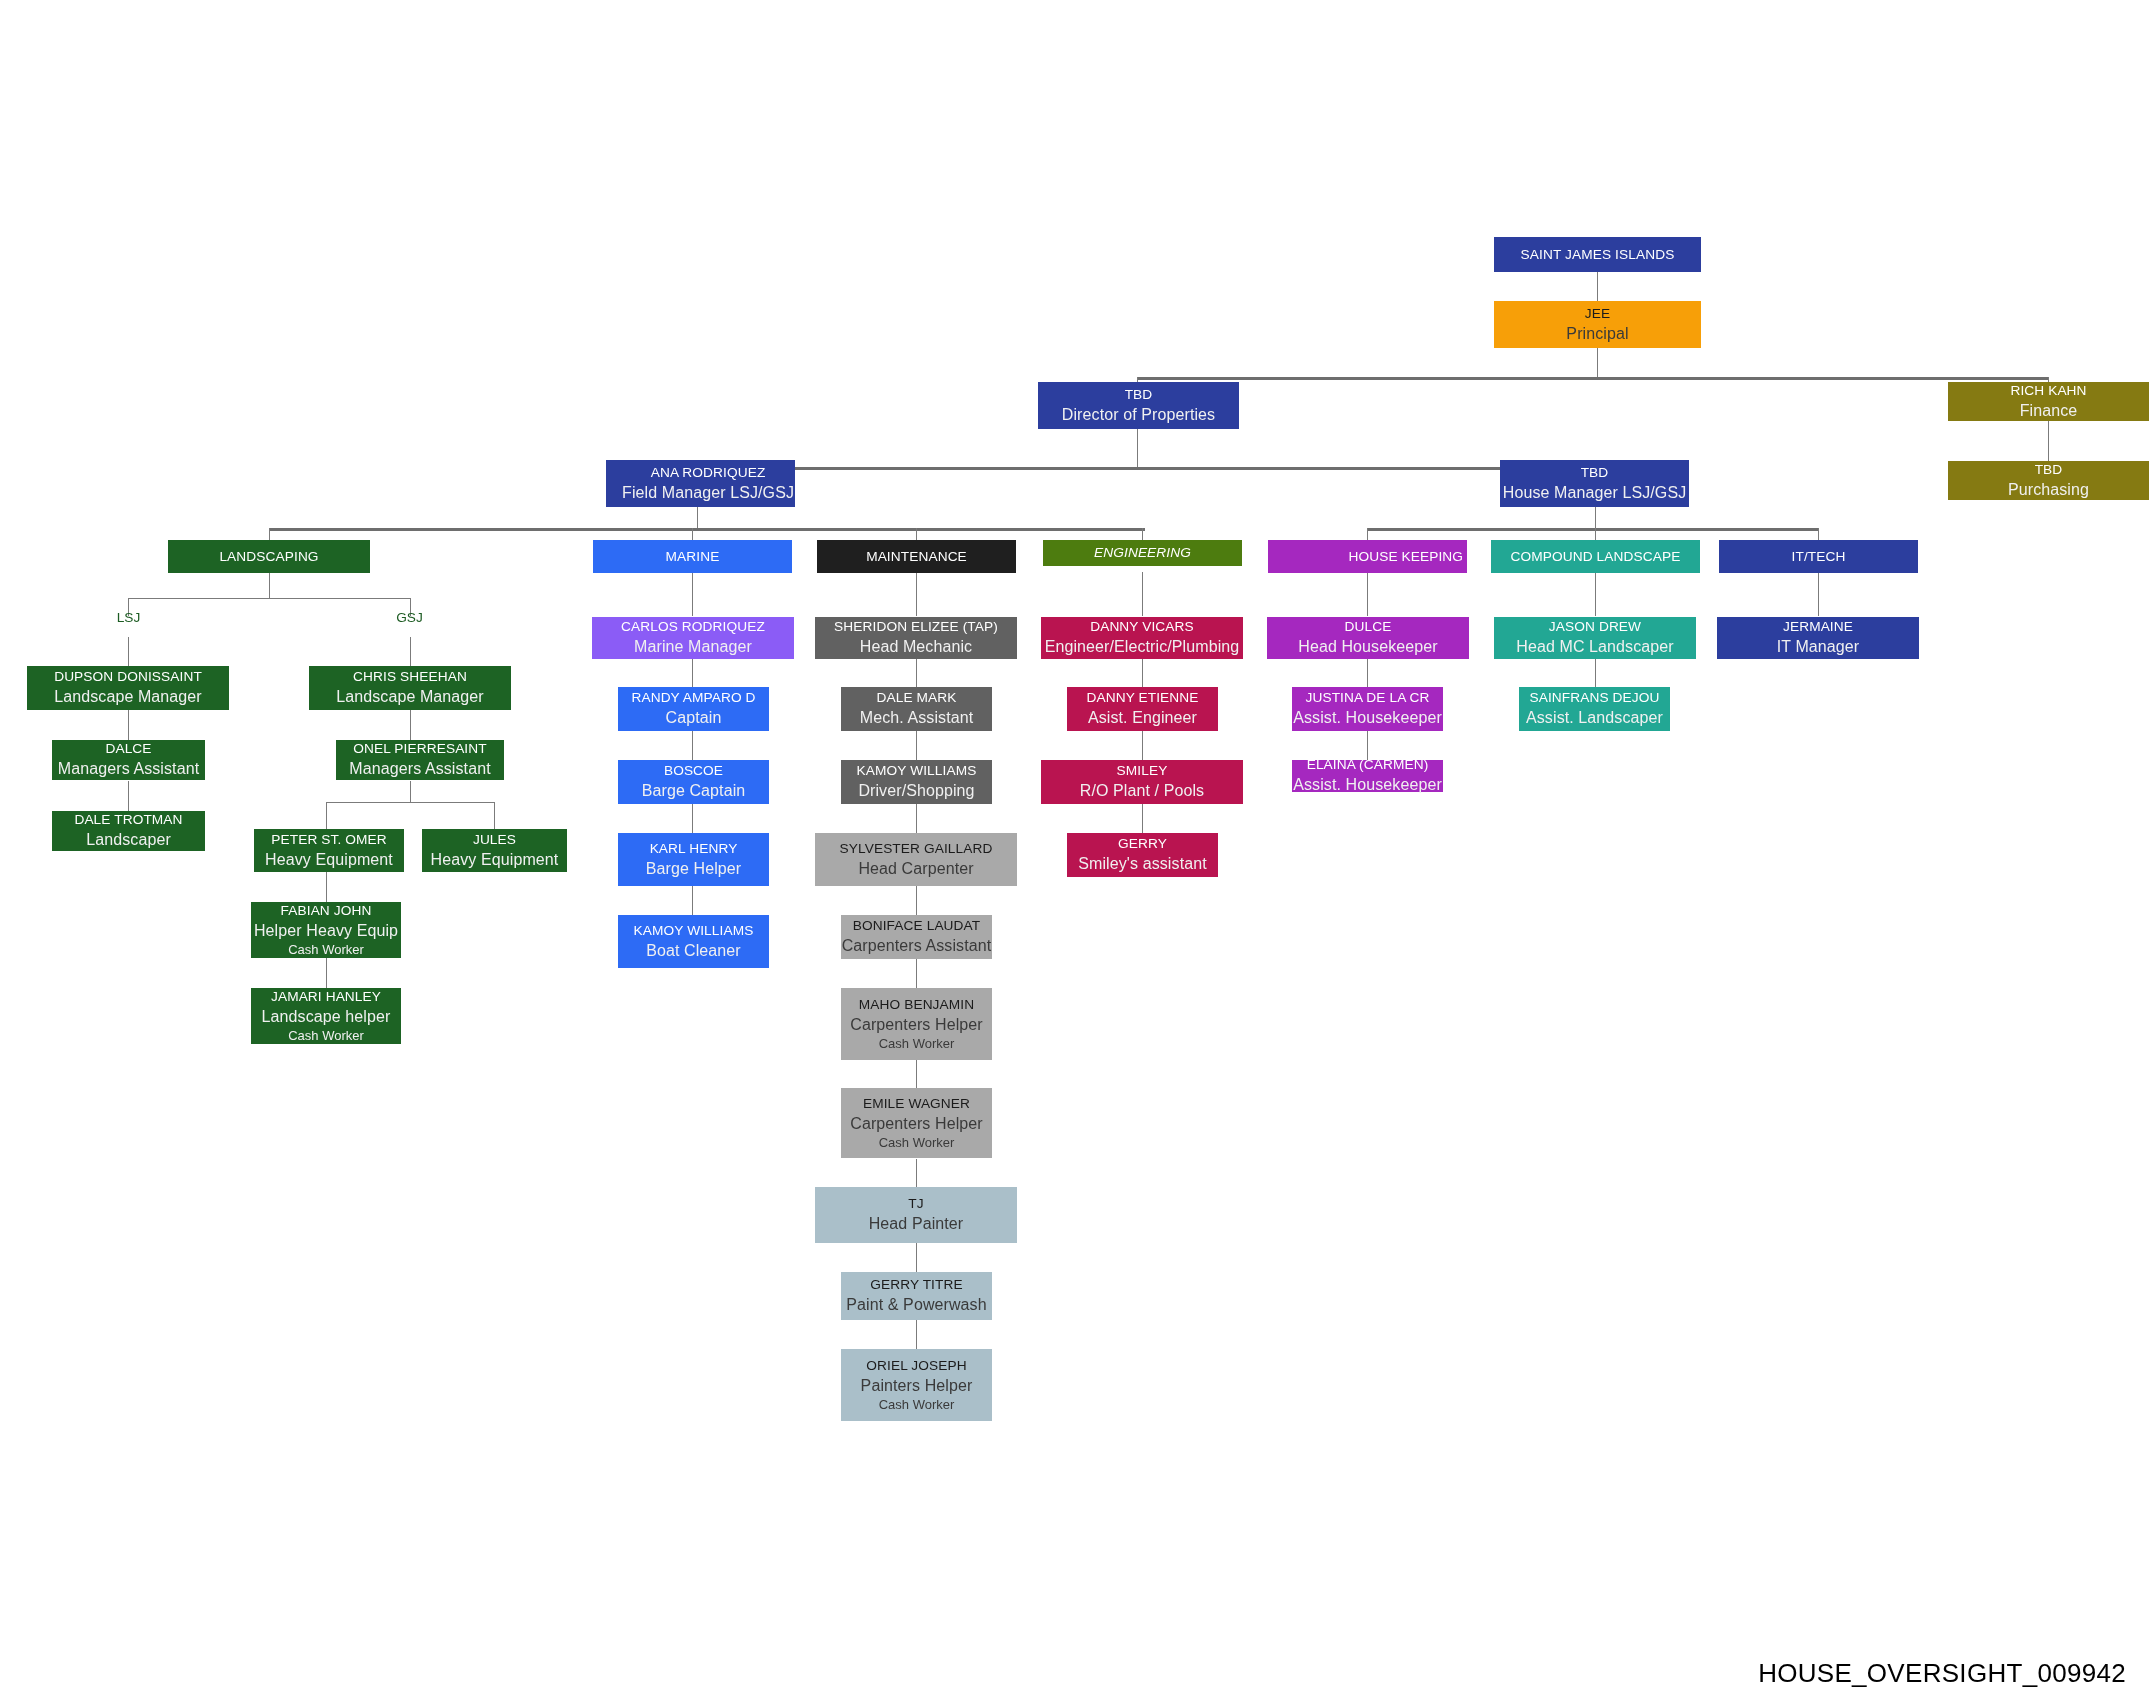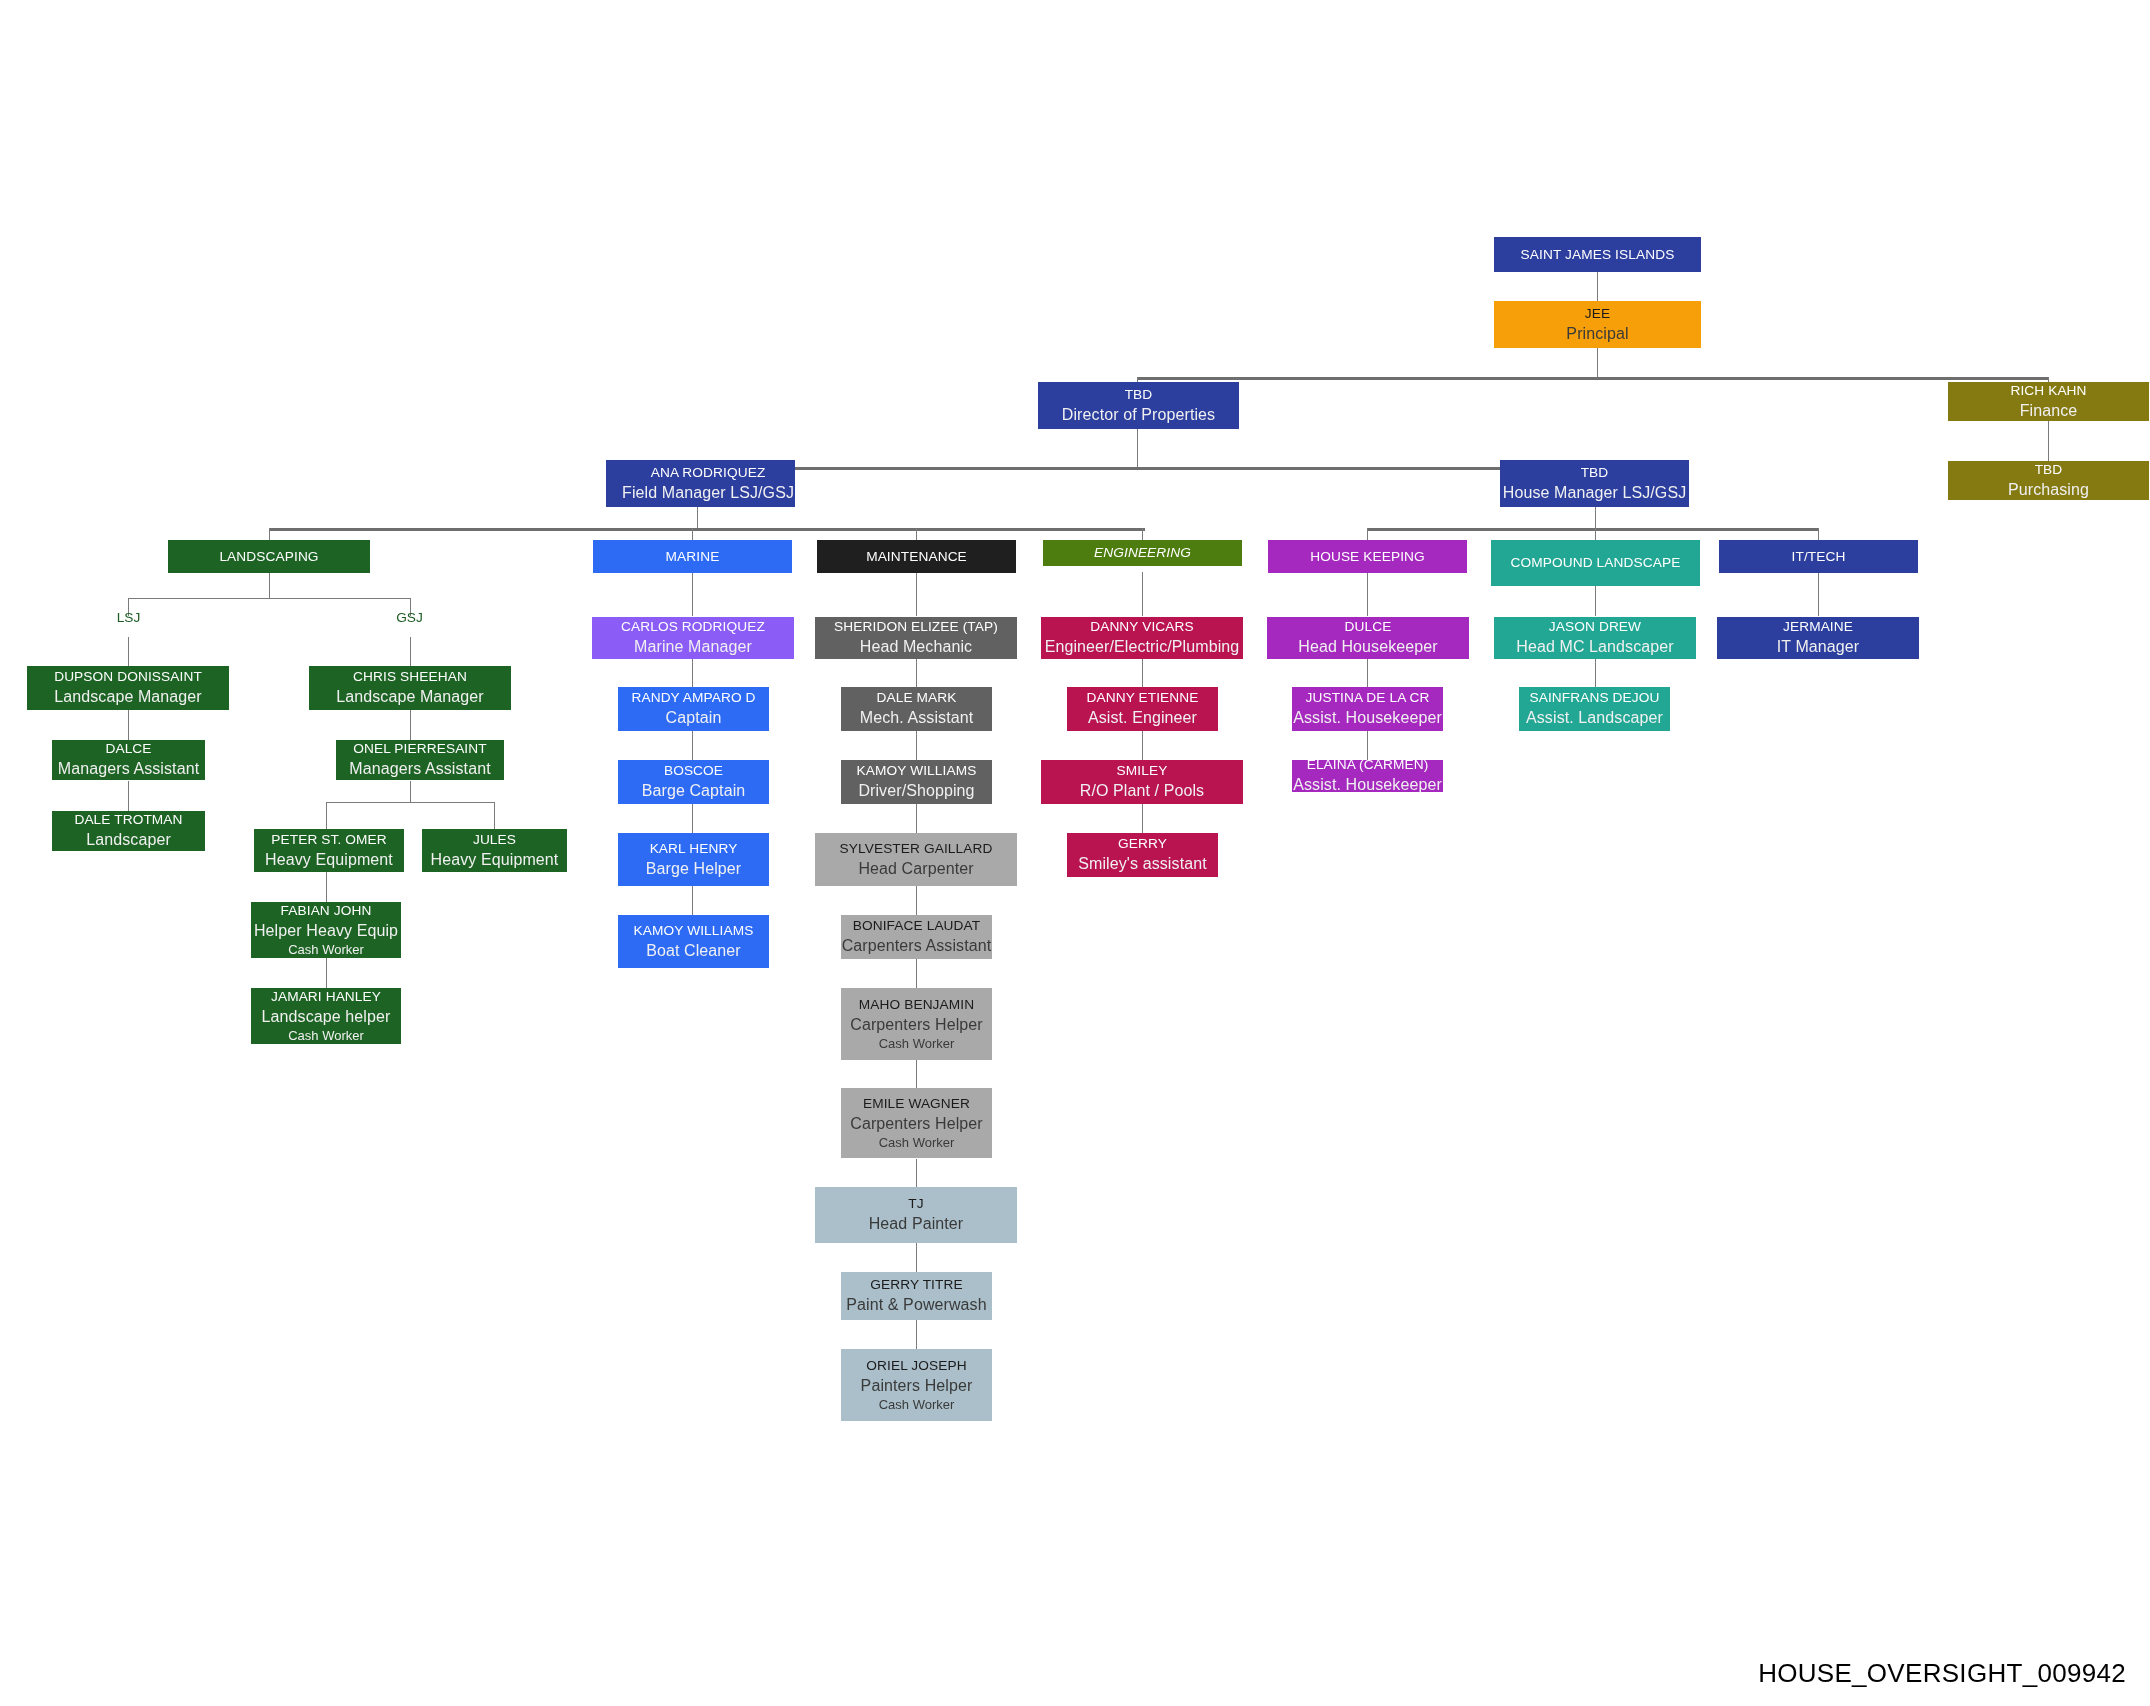--- a/index.html
+++ b/index.html
@@ -200,24 +200,24 @@
   </div>
   <div class="node lt" style="left:593px;top:540px;width:199px;height:33px;background:#2d6bf5;">
     <span class="nm">MARINE</span>
   </div>
   <div class="node lt" style="left:817px;top:540px;width:199px;height:33px;background:#1f1f1f;">
     <span class="nm">MAINTENANCE</span>
   </div>
   <div class="node lt" style="left:1043px;top:540px;width:199px;height:26px;background:#4d7c0f;font-style:italic;">
     <span class="nm">ENGINEERING</span>
   </div>
-  <div class="node lt" style="left:1268px;top:540px;width:199px;height:33px;background:#a528bf;">
+  <div class="node lt" style="left:1268px;top:540px;width:199px;height:33px;background:#a528bf;align-items:flex-end;">
     <span class="nm">HOUSE KEEPING</span>
   </div>
-  <div class="node lt" style="left:1491px;top:540px;width:209px;height:46px;background:#22a794;">
+  <div class="node lt" style="left:1491px;top:540px;width:209px;height:33px;background:#22a794;">
     <span class="nm">COMPOUND LANDSCAPE</span>
   </div>
   <div class="node lt" style="left:1719px;top:540px;width:199px;height:33px;background:#2c3e9e;">
     <span class="nm">IT/TECH</span>
   </div>
 
   <div class="plain" style="left:96px;top:610px;width:65px;">
     <span>LSJ</span>
   </div>
   <div class="plain" style="left:377px;top:610px;width:65px;">

